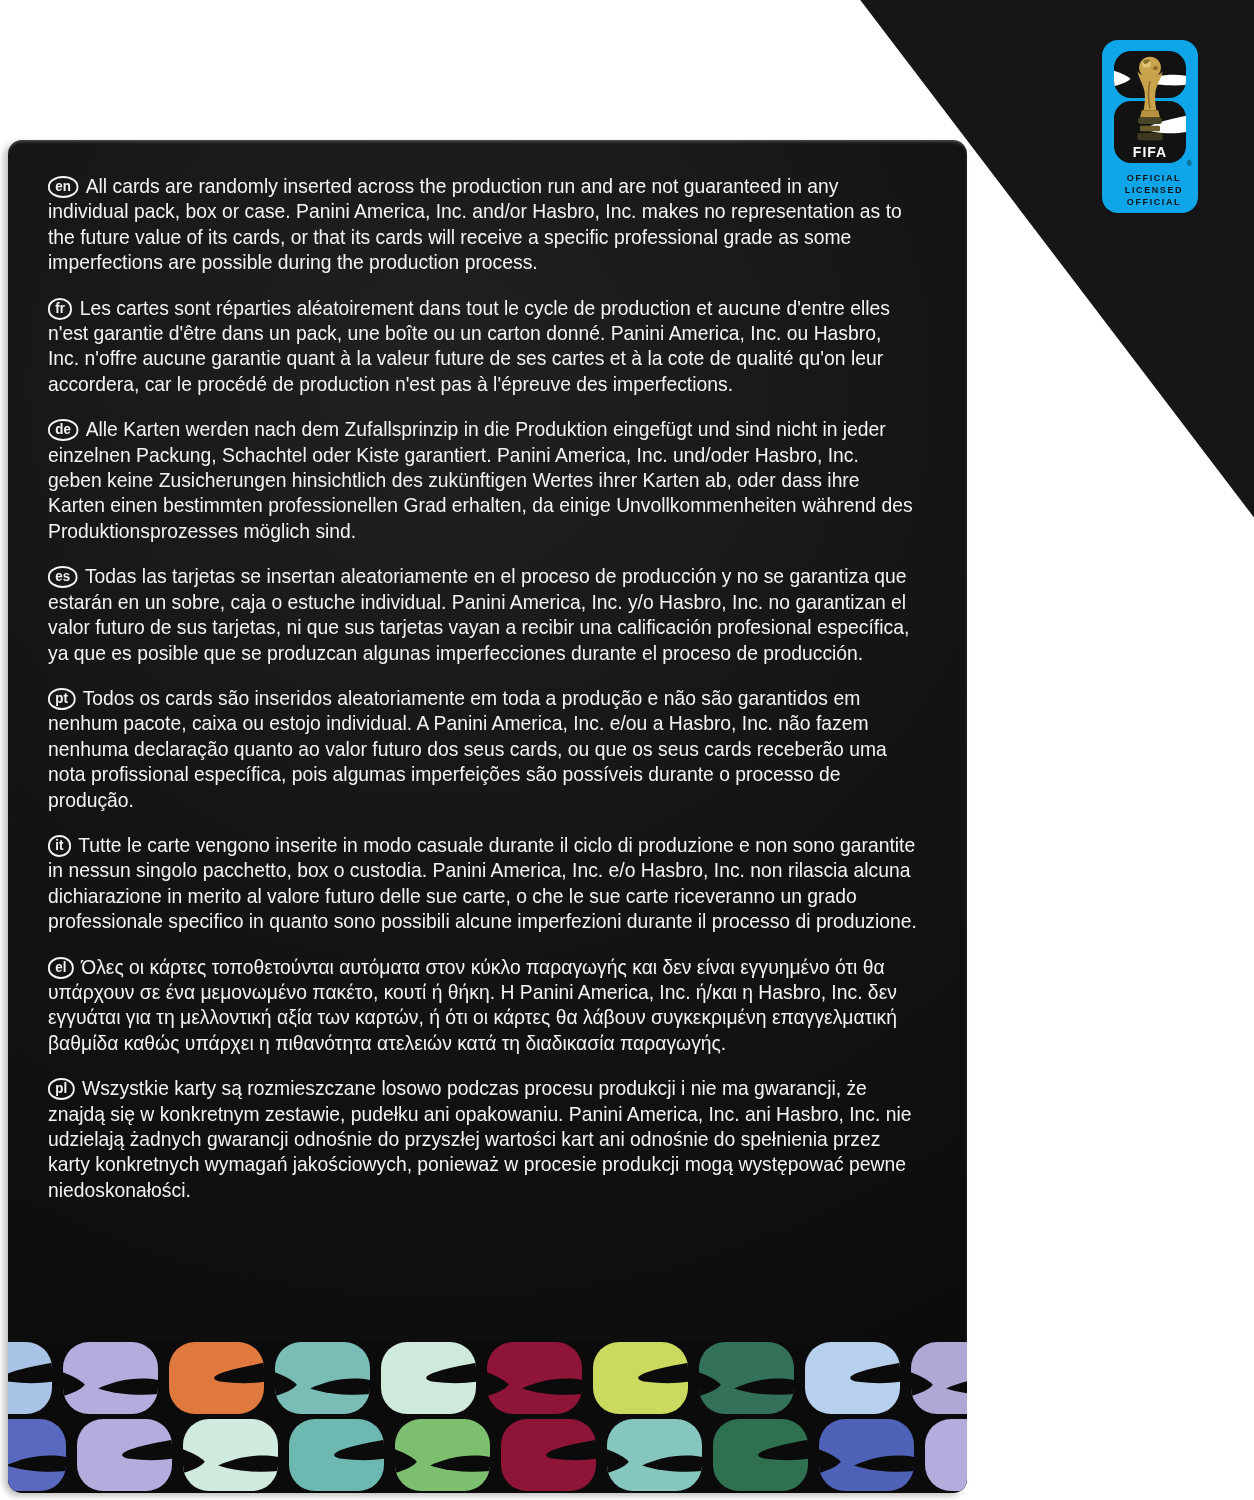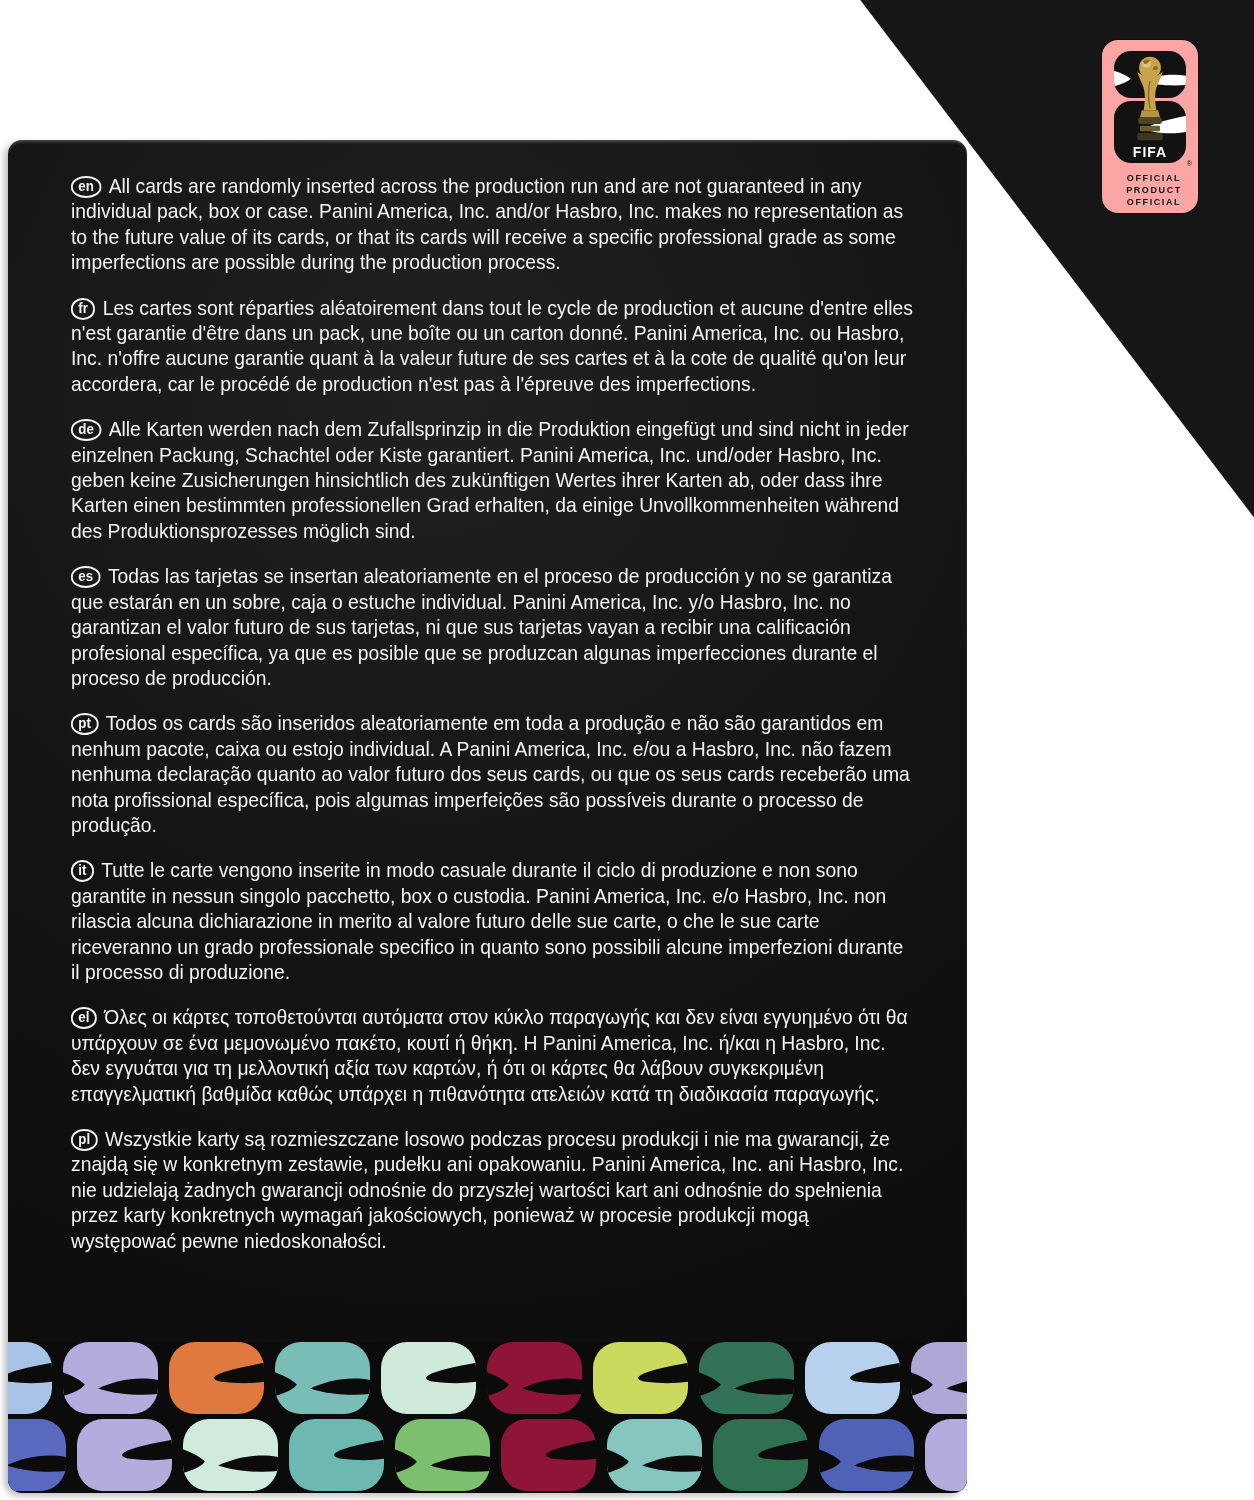--- a/index.html
+++ b/index.html
@@ -10,21 +10,21 @@
   }
   
   .corner-banner{
     position:absolute;inset:0;
     background:#161616;
     clip-path:polygon(68.6% 0, 100% 0, 100% 34.5%);
   }
   
   .fifa-badge{
     position:absolute;left:1102px;top:40px;width:96px;height:173px;
-    background:#fca5a5;border-radius:16px;
+    background:#0ea5e9;border-radius:16px;
     box-shadow:0 0 0 1px rgba(0,0,0,.15);
   }
   .logo26{position:relative;width:72px;margin:11px auto 0;height:112px;}
   .bglyph{position:relative;overflow:hidden;background:#121212;}
   .b2{width:72px;height:47px;border-radius:17px;margin-bottom:3px;}
   .b6{width:72px;height:62px;border-radius:17px;}
   .bglyph svg{position:absolute;inset:0;width:100%;height:100%;}
   .bglyph svg path{fill:#ffffff;}
   .fifa-word{
     position:absolute;left:0;right:0;bottom:3px;text-align:center;
@@ -38,21 +38,21 @@
   .trophy{position:absolute;left:50%;top:2px;transform:translateX(-50%);}
   
   .card{
     position:absolute;left:8px;top:140px;width:959px;height:1353px;
     border-radius:14px;overflow:hidden;
     background:radial-gradient(120% 85% at 45% 18%, #212121 0%, #141414 48%, #0b0b0b 100%);
     box-shadow:inset 0 4px 3px -2px rgba(255,255,255,.22),
                inset -2px 0 2px -1px rgba(255,255,255,.08),
                -4px 3px 6px rgba(0,0,0,.25);
   }
-  .disclaimers{padding:33px 50px 0 63px;}
+  .disclaimers{padding:33px 50px 0 40px;}
   .para{
     color:#f4f4f4;font-size:21px;line-height:25.4px;
     margin:0 0 20px 0;width:108.7%;
     transform:scaleX(.92);transform-origin:0 0;
   }
   .lang-badge{
     display:inline-block;border:2.5px solid #f5f5f5;border-radius:55%/52%;
     padding:0px 6px 1px;font-size:14.5px;font-weight:700;line-height:17px;
     margin-right:8px;vertical-align:2px;letter-spacing:0;
   }
@@ -95,21 +95,21 @@
       <path d="M22,30 c-2,8 -2,20 0,30" stroke="#8a6b28" stroke-width="1.6" fill="none"></path>
       <path d="M13,62 H31 L33,70 H11 Z" fill="#b8923f"></path>
       <rect x="9" y="70" width="26" height="7" rx="2" fill="#4a4526"></rect>
       <rect x="11" y="79" width="22" height="6" rx="1" fill="#6b5d2e"></rect>
       <rect x="8" y="87" width="28" height="8" rx="2" fill="#3c3820"></rect>
     </svg>
     <span class="reg-mark">®</span>
   </div>
   <div class="olp">
     <div>OFFICIAL</div>
-    <div>PRODUCT</div>
+    <div>LICENSED</div>
     <div>OFFICIAL</div>
   </div>
 </div>
 
 <div class="card">
   <div class="disclaimers">
     <p class="para">
       <span class="lang-badge">en</span><span>All cards are randomly inserted across the production run and are not guaranteed in any individual pack, box or case. Panini America, Inc. and/or Hasbro, Inc. makes no representation as to the future value of its cards, or that its cards will receive a specific professional grade as some imperfections are possible during the production process.</span>
     </p>
     <p class="para">

